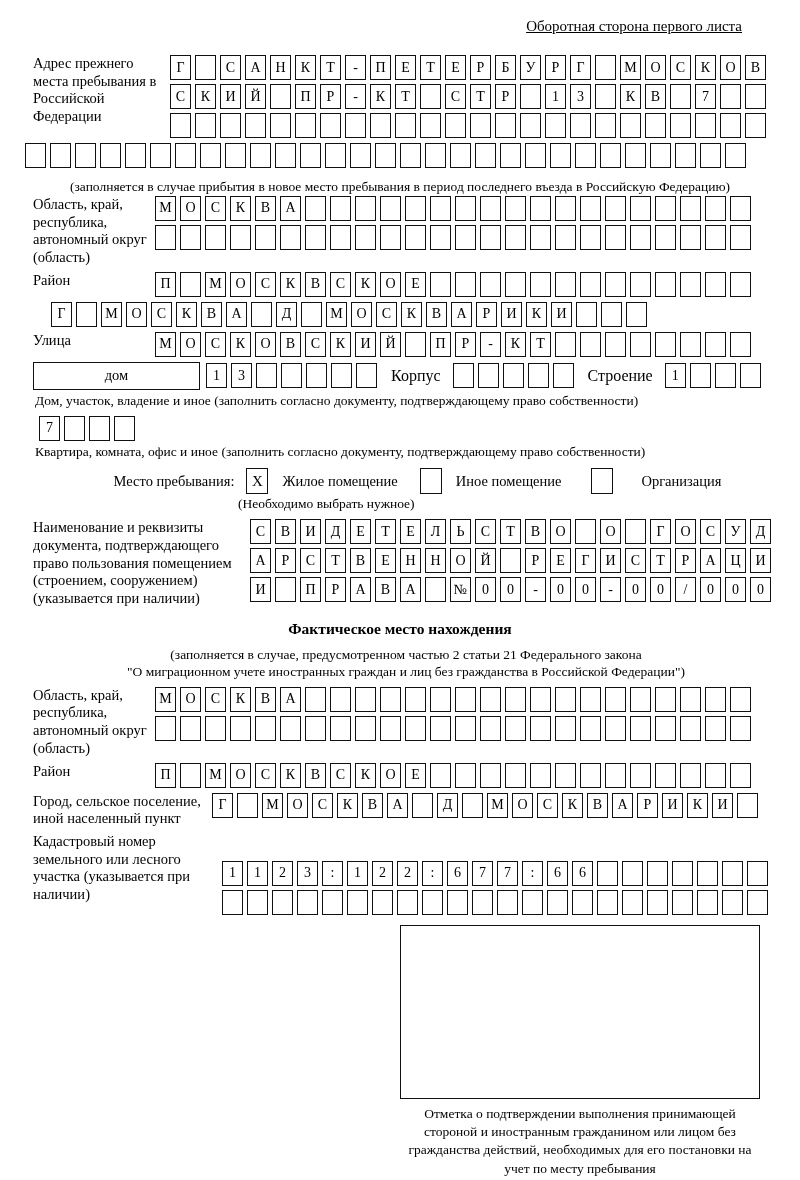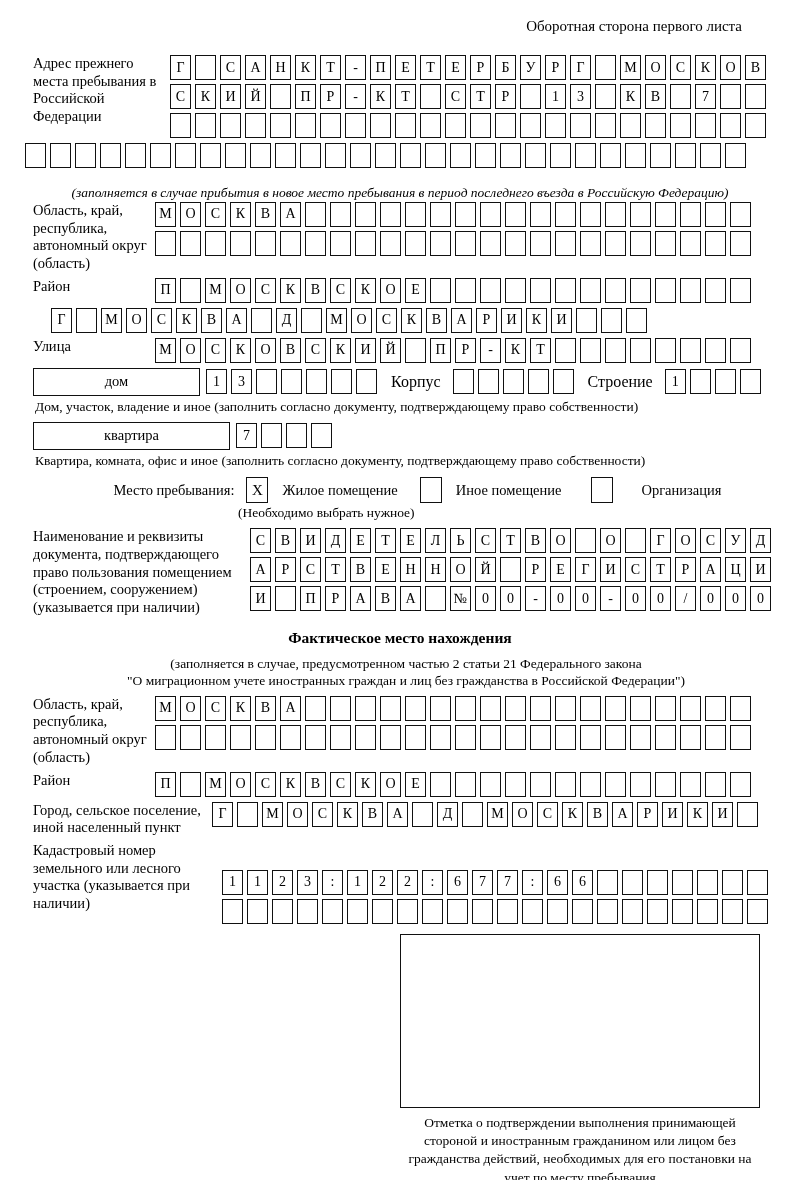--- a/index.html
+++ b/index.html
@@ -8,42 +8,42 @@
     width:800px; height:1180px;
     font-family:"Liberation Serif","DejaVu Serif",serif;
     color:#000;
   }
   .page { position:relative; width:800px; height:1180px; overflow:hidden; background:#fff; padding-top:18px; }
 
   .lbl { font-size:14.5px; line-height:1.22; }
   .note { font-size:13.5px; line-height:1.25; }
   .center { text-align:center; }
 
-  .header-note { text-align:right; padding-right:58px; font-size:15px; }
+  .header-note { text-align:right; padding-right:58px; font-size:15px;text-decoration:underline; }
 
   .cellrow { display:flex; }
   .cellrow + .cellrow { margin-top:4px; }
   .cell {
     flex:0 0 21px; width:21px; height:25px;
     border:1.8px solid #111; margin-right:4px;
     display:flex; align-items:center; justify-content:center;
     font-size:14px;
   }
 
   .field { display:flex; align-items:flex-start; margin:0 0 5px 33px; }
   .flabel { flex:0 0 122px; }
   .flabel.w137 { flex-basis:137px; }
   .flabel.w179 { flex-basis:179px; }
   .flabel.w189 { flex-basis:189px; }
   .flabel.w217 { flex-basis:217px; }
   .indent18 { margin-left:18px; }
   .mt28 { margin-top:28px; }
 
   .fullrow { margin:4px 0 0 25px; }
-  .topnote { margin-top:17px;font-style:italic; }
+  .topnote { margin-top:11px; }
 
   .sec-title { text-align:center; font-weight:bold; font-size:15.5px; margin:6px 0 8px 0; }
 
   .house-row { display:flex; align-items:center; margin:2px 0 0 33px; }
   .wide-box {
     border:1.8px solid #111; height:28px;
     display:flex; align-items:center; justify-content:center;
     font-size:14.5px;
   }
   .w167 { width:167px; }
@@ -362,21 +362,20 @@
     <div class="cellrow">
         <span class="cell">1</span>
         <span class="cell"></span>
         <span class="cell"></span>
         <span class="cell"></span>
       </div>
   </div>
   <div class="note left-note">Дом, участок, владение и иное (заполнить согласно документу, подтверждающему право собственности)</div>
 
   <div class="house-row" style="margin-top:6px;">
-    <div class="wide-box w197">квартира</div>
     <div class="cellrow">
         <span class="cell">7</span>
         <span class="cell"></span>
         <span class="cell"></span>
         <span class="cell"></span>
       </div>
   </div>
   <div class="note left-note">Квартира, комната, офис и иное (заполнить согласно документу, подтверждающему право собственности)</div>
 
   <div class="stay-row">

